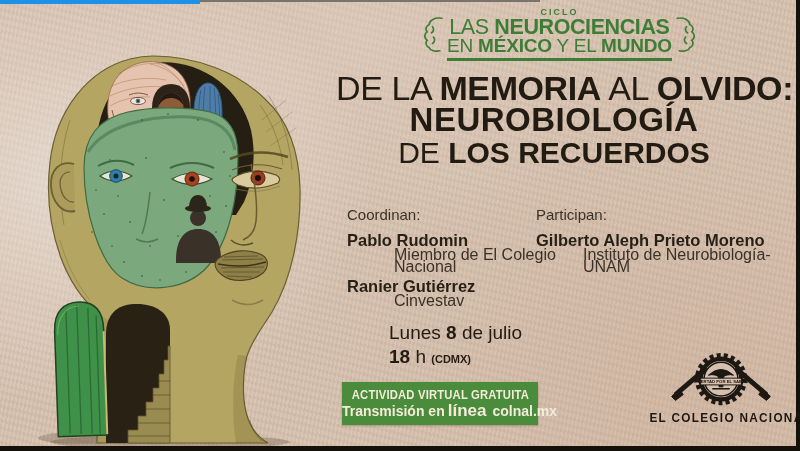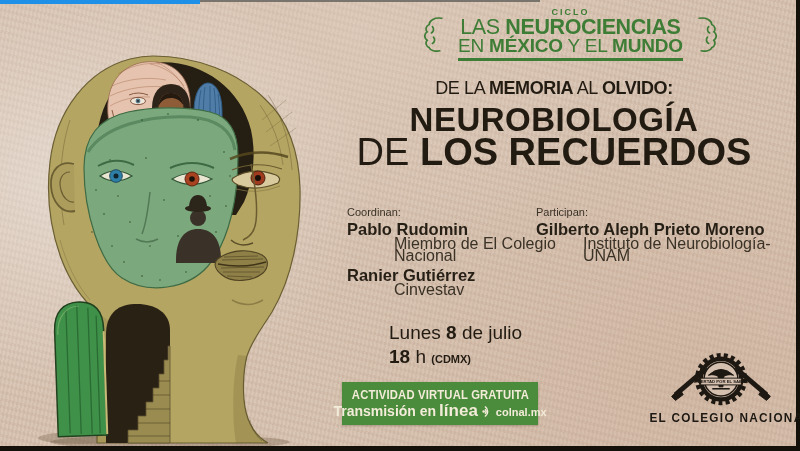--- a/index.html
+++ b/index.html
@@ -15,57 +15,57 @@
       repeating-linear-gradient(14deg, rgba(120,90,70,.04) 0 3px, rgba(255,255,255,.045) 3px 7px);
   }
   .abs{position:absolute;}
   
   .blue-bar{left:0;top:0;width:200px;height:4px;background:#1f90e8;}
   .grey-line{left:200px;top:0;width:340px;height:2px;background:#67655f;opacity:.85;}
   .right-border{right:0;top:0;width:4px;height:100%;background:#14110b;}
   .bottom-border{left:0;bottom:0;width:100%;height:5px;background:#14110b;}
 
   
-  .series-logo{left:424px;top:7px;display:flex;align-items:center;gap:13px;color:#3e7d36;}
+  .series-logo{left:424px;top:7px;display:flex;align-items:center;gap:2px;color:#3e7d36;}
   .series-text{text-align:center;}
   .series-kicker{font-size:9px;font-weight:bold;letter-spacing:2px;line-height:10px;}
   .series-l1{font-size:21.5px;line-height:20px;letter-spacing:-0.4px;white-space:nowrap;}
   .series-l2{font-size:19px;line-height:18px;letter-spacing:-0.2px;white-space:nowrap;}
   .series-l1 b,.series-l2 b{font-weight:bold;}
   .series-rule{height:2.5px;background:#3e7d36;margin-top:3px;}
 
   
   .title-block{left:336px;top:74px;width:436px;text-align:center;color:#221b12;}
-  .title-l1{font-size:18px;line-height:29px;letter-spacing:-0.4px;white-space:nowrap;}
+  .title-l1{font-size:34px;line-height:29px;letter-spacing:-0.4px;white-space:nowrap;}
   .title-l2{font-size:33px;line-height:33px;font-weight:bold;letter-spacing:.5px;white-space:nowrap;}
-  .title-l3{font-size:38px;line-height:33px;white-space:nowrap;}
+  .title-l3{font-size:30px;line-height:33px;white-space:nowrap;}
   .title-l1 b,.title-l3 b{font-weight:bold;}
 
   
   .people{color:#261f15;}
   .coordinators{left:347px;top:206px;text-align:left;width:235px;}
   .participants{right:14px;top:206px;width:250px;}
-  .people .label{font-size:11px;margin-bottom:3px;color:#3a3226;}
+  .people .label{font-size:15px;margin-bottom:9px;color:#3a3226;}
   .people .name{font-size:16.5px;font-weight:bold;line-height:17px;}
   .people .affil{font-size:16px;line-height:12px;margin-bottom:5px;color:#3a3226;margin-left:47px;}
 
   
   .schedule{left:347px;top:321px;color:#221b12;font-size:19px;line-height:24px;margin-left:42px;}
   .schedule b{font-weight:bold;}
   .tz{font-size:11px;font-weight:bold;}
 
   
   .banner{left:342px;top:382px;width:196px;height:43px;background:#4b8b3c;
-    display:flex;flex-direction:column;align-items:center;justify-content:center;
+    display:flex;flex-direction:column;justify-content:center;
     color:#f3ecd9;box-shadow:0 1px 2px rgba(60,40,20,.3);}
   .banner-l1{font-size:12.5px;font-weight:bold;letter-spacing:.2px;transform:scaleX(.9);white-space:nowrap;}
   .banner-l2{display:flex;align-items:baseline;gap:3px;margin-top:1px;white-space:nowrap;}
   .banner-pre{font-size:14px;font-weight:bold;}
   .banner-big{font-size:17px;font-weight:bold;line-height:14px;}
-  .banner-site{font-size:11px;font-weight:bold;}
+  .banner-site{font-size:14px;font-weight:bold;}
   .wifi{align-self:center;}
 
   
   .seal{left:662px;top:352px;}
   .institution{left:645px;top:411px;width:148px;text-align:center;
     font-size:12.5px;font-weight:bold;letter-spacing:1.4px;color:#1d1812;transform:scaleX(.94);white-space:nowrap;}
 
   .illustration{left:0;top:0;}
 </style>
 </head>

